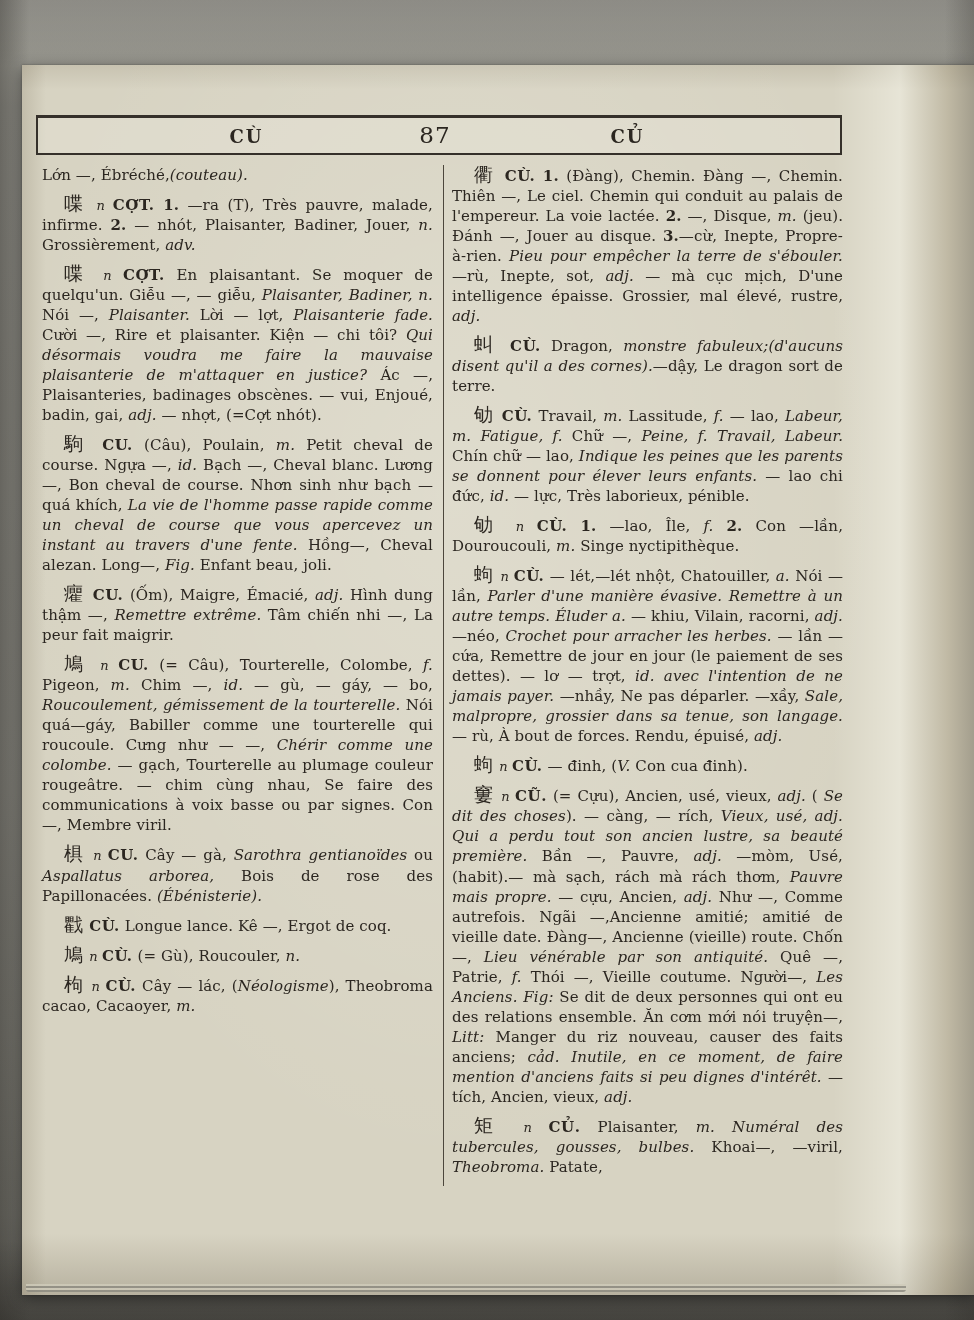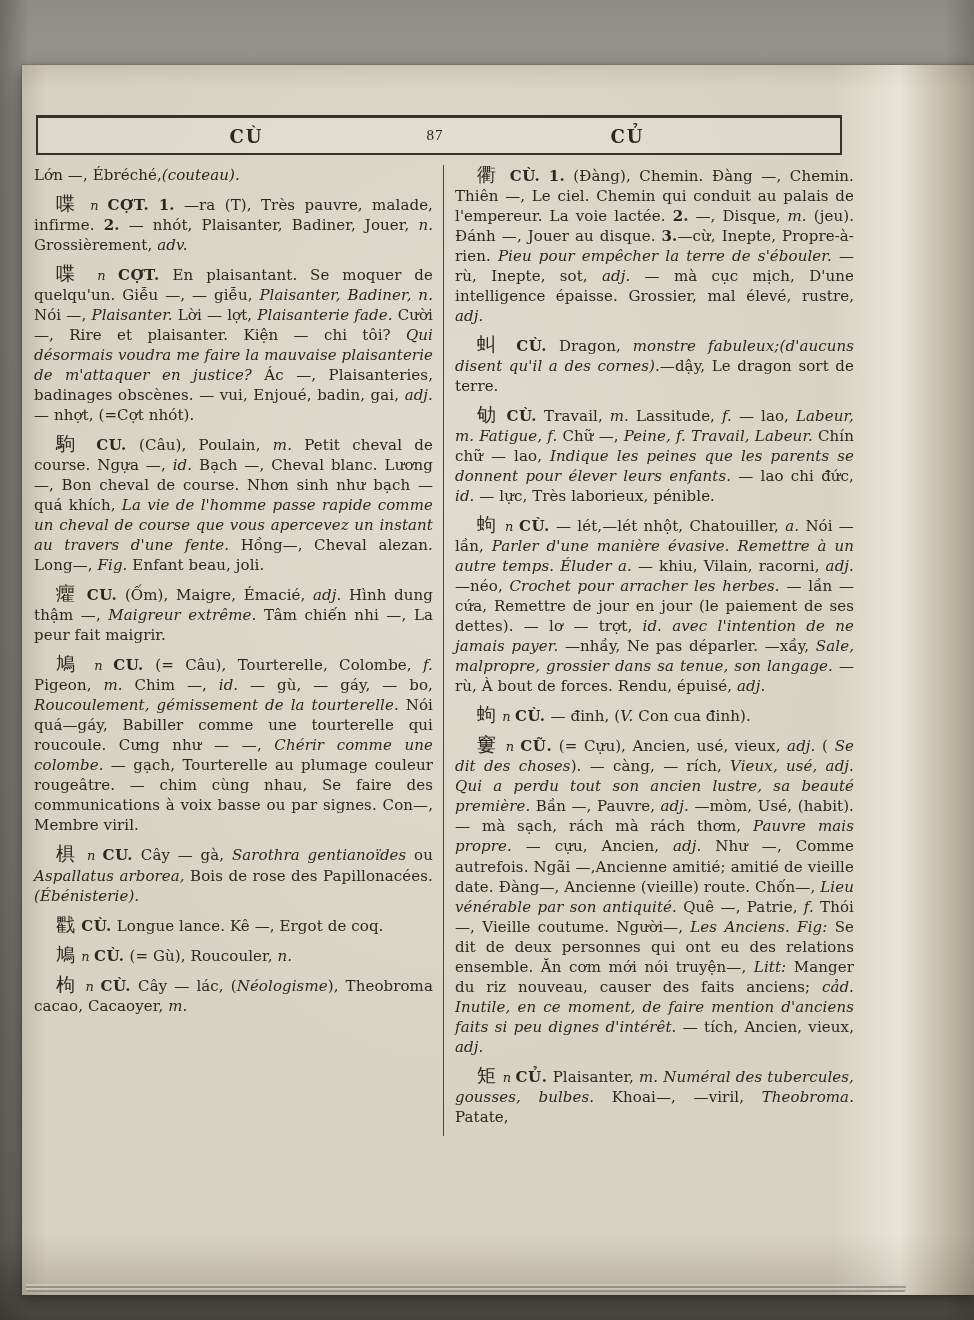--- a/index.html
+++ b/index.html
@@ -31,32 +31,32 @@
     background:rgba(235,232,220,.35);
   }
   .header-box .hword{
     position:absolute;top:50%;transform:translate(-50%,-50%);
     font-weight:bold;font-size:18px;letter-spacing:2px;
   }
   .hw-left{left:26%;}
   .hw-right{left:73.5%;}
   .hnum{
     position:absolute;left:49.5%;top:50%;transform:translate(-50%,-52%);
-    font-size:15px;letter-spacing:1px;font-family:Liberation Serif, serif;
+    font-size:23px;letter-spacing:1px;
   }
   .content{
     display:flex;margin-left:12px;width:822px;
   }
   .col{
     width:399px;font-size:15px;line-height:1.335;text-align:justify;
     letter-spacing:.1px;
   }
   .col-left{padding-right:10px;}
-  .col-right{padding-left:11px;border-left:1px solid #4c463c;}
-  p.entry{margin:0 0 9px 0;text-indent:22px;}
+  .col-right{border-left:1px solid #4c463c;}
+  p.entry{margin:0 0 9px 8px;text-indent:22px;}
   p.entry.cont{text-indent:0;margin-bottom:9px;}
   .han{font-size:19px;line-height:1;font-family:"DejaVu Serif",serif;}
   .nmark{font-style:italic;font-size:13px;}
   .head{font-weight:bold;letter-spacing:.6px;}
   .it{font-style:italic;}
   .bd{font-weight:bold;}
 </style>
 </head>
 <body>
 
@@ -67,31 +67,32 @@
     <span class="hword hw-left">CÙ</span>
     <span class="hnum">87</span>
     <span class="hword hw-right">CỦ</span>
   </div>
   <div class="content">
     <div class="col col-left">
         <p class="entry cont"><span>Lớn —, Ébréché,</span><span class="it ">(couteau).</span></p>
         <p class="entry"><span class="han">喋 </span><span class="nmark">n </span><span class="head">CỢT.</span><span> </span><span class="bd">1.</span><span> —ra (T), Très pauvre, malade, infirme. </span><span class="bd">2.</span><span> — nhót, Plaisanter, Badiner, Jouer, </span><span class="it ">n.</span><span> Grossièrement, </span><span class="it ">adv.</span></p>
         <p class="entry"><span class="han">喋 </span><span class="nmark">n </span><span class="head">CỢT.</span><span> En plaisantant. Se moquer de quelqu'un. Giễu —, — giễu, </span><span class="it ">Plaisanter, Badiner, n.</span><span> Nói —, </span><span class="it ">Plaisanter.</span><span> Lời — lợt, </span><span class="it ">Plaisanterie fade.</span><span> Cười —, Rire et plaisanter. Kiện — chi tôi? </span><span class="it ">Qui désormais voudra me faire la mauvaise plaisanterie de m'attaquer en justice?</span><span> Ác —, Plaisanteries, badinages obscènes. — vui, Enjoué, badin, gai, </span><span class="it ">adj.</span><span> — nhợt, (=Cợt nhót).</span></p>
         <p class="entry"><span class="han">駒 </span><span class="head">CU.</span><span> (Câu), Poulain, </span><span class="it ">m.</span><span> Petit cheval de course. Ngựa —, </span><span class="it ">id.</span><span> Bạch —, Cheval blanc. Lương —, Bon cheval de course. Nhơn sinh như bạch — quá khích, </span><span class="it ">La vie de l'homme passe rapide comme un cheval de course que vous apercevez un instant au travers d'une fente.</span><span> Hồng—, Cheval alezan. Long—, </span><span class="it ">Fig.</span><span> Enfant beau, joli.</span></p>
-        <p class="entry"><span class="han">癯 </span><span class="head">CU.</span><span> (Ốm), Maigre, Émacié, </span><span class="it ">adj.</span><span> Hình dung thậm —, </span><span class="it ">Maigreur extrême.</span><span> Tâm chiến nhi —, La peur fait maigrir.</span></p>
+        <p class="entry"><span class="han">癯 </span><span class="head">CU.</span><span> (Ốm), Maigre, Émacié, </span><span class="it ">adj.</span><span> Hình dung thậm —, </span><span class="it ">Remettre extrême.</span><span> Tâm chiến nhi —, La peur fait maigrir.</span></p>
         <p class="entry"><span class="han">鳩 </span><span class="nmark">n </span><span class="head">CU.</span><span> (= Câu), Tourterelle, Colombe, </span><span class="it ">f.</span><span> Pigeon, </span><span class="it ">m.</span><span> Chim —, </span><span class="it ">id.</span><span> — gù, — gáy, — bo, </span><span class="it ">Roucoulement, gémissement de la tourterelle.</span><span> Nói quá—gáy, Babiller comme une tourterelle qui roucoule. Cưng như — —, </span><span class="it ">Chérir comme une colombe.</span><span> — gạch, Tourterelle au plumage couleur rougeâtre. — chim cùng nhau, Se faire des communications à voix basse ou par signes. Con—, Membre viril.</span></p>
         <p class="entry"><span class="han">椇 </span><span class="nmark">n </span><span class="head">CU.</span><span> Cây — gà, </span><span class="it ">Sarothra gentianoïdes</span><span> ou </span><span class="it ">Aspallatus arborea,</span><span> Bois de rose des Papillonacées. </span><span class="it ">(Ébénisterie).</span></p>
         <p class="entry"><span class="han">戵 </span><span class="head">CÙ.</span><span> Longue lance. Kê —, Ergot de coq.</span></p>
         <p class="entry"><span class="han">鳩 </span><span class="nmark">n </span><span class="head">CÙ.</span><span> (= Gù), Roucouler, </span><span class="it ">n.</span></p>
         <p class="entry"><span class="han">枸 </span><span class="nmark">n </span><span class="head">CÙ.</span><span> Cây — lác, (</span><span class="it ">Néologisme</span><span>), Theobroma cacao, Cacaoyer, </span><span class="it ">m.</span></p>
       </div>
     <div class="col col-right">
         <p class="entry"><span class="han">衢 </span><span class="head">CÙ.</span><span> </span><span class="bd">1.</span><span> (Đàng), Chemin. Đàng —, Chemin. Thiên —, Le ciel. Chemin qui conduit au palais de l'empereur. La voie lactée. </span><span class="bd">2.</span><span> —, Disque, </span><span class="it ">m.</span><span> (jeu). Đánh —, Jouer au disque. </span><span class="bd">3.</span><span>—cừ, Inepte, Propre-à-rien. </span><span class="it ">Pieu pour empêcher la terre de s'ébouler.</span><span> —rù, Inepte, sot, </span><span class="it ">adj.</span><span> — mà cục mịch, D'une intelligence épaisse. Grossier, mal élevé, rustre, </span><span class="it ">adj.</span></p>
         <p class="entry"><span class="han">虯 </span><span class="head">CÙ.</span><span> Dragon, </span><span class="it ">monstre fabuleux;(d'aucuns disent qu'il a des cornes).</span><span>—dậy, Le dragon sort de terre.</span></p>
         <p class="entry"><span class="han">劬 </span><span class="head">CÙ.</span><span> Travail, </span><span class="it ">m.</span><span> Lassitude, </span><span class="it ">f.</span><span> — lao, </span><span class="it ">Labeur, m. Fatigue, f.</span><span> Chữ —, </span><span class="it ">Peine, f. Travail, Labeur.</span><span> Chín chữ — lao, </span><span class="it ">Indique les peines que les parents se donnent pour élever leurs enfants.</span><span> — lao chi đức, </span><span class="it ">id.</span><span> — lực, Très laborieux, pénible.</span></p>
+        <p class="entry"><span class="han">劬 </span><span class="nmark">n </span><span class="head">CÙ.</span><span> </span><span class="bd">1.</span><span> —lao, Île, </span><span class="it ">f.</span><span> </span><span class="bd">2.</span><span> Con —lần, Douroucouli, </span><span class="it ">m.</span><span> Singe nyctipithèque.</span></p>
         <p class="entry"><span class="han">蚼 </span><span class="nmark">n </span><span class="head">CÙ.</span><span> — lét,—lét nhột, Chatouiller, </span><span class="it ">a.</span><span> Nói — lần, </span><span class="it ">Parler d'une manière évasive. Remettre à un autre temps. Éluder a.</span><span> — khiu, Vilain, racorni, </span><span class="it ">adj.</span><span> —néo, </span><span class="it ">Crochet pour arracher les herbes.</span><span> — lần — cứa, Remettre de jour en jour (le paiement de ses dettes). — lơ — trợt, </span><span class="it ">id. avec l'intention de ne jamais payer.</span><span> —nhầy, Ne pas déparler. —xầy, </span><span class="it ">Sale, malpropre, grossier dans sa tenue, son langage.</span><span> — rù, À bout de forces. Rendu, épuisé, </span><span class="it ">adj.</span></p>
         <p class="entry"><span class="han">蚼 </span><span class="nmark">n </span><span class="head">CÙ.</span><span> — đinh, (</span><span class="it ">V.</span><span> Con cua đinh).</span></p>
         <p class="entry"><span class="han">窶 </span><span class="nmark">n </span><span class="head">CŨ.</span><span> (= Cựu), Ancien, usé, vieux, </span><span class="it ">adj.</span><span> ( </span><span class="it ">Se dit des choses</span><span>). — càng, — rích, </span><span class="it ">Vieux, usé, adj. Qui a perdu tout son ancien lustre, sa beauté première.</span><span> Bần —, Pauvre, </span><span class="it ">adj.</span><span> —mòm, Usé, (habit).— mà sạch, rách mà rách thơm, </span><span class="it ">Pauvre mais propre.</span><span> — cựu, Ancien, </span><span class="it ">adj.</span><span> Như —, Comme autrefois. Ngãi —,Ancienne amitié; amitié de vieille date. Đàng—, Ancienne (vieille) route. Chốn—, </span><span class="it ">Lieu vénérable par son antiquité.</span><span> Quê —, Patrie, </span><span class="it ">f.</span><span> Thói —, Vieille coutume. Người—, </span><span class="it ">Les Anciens. Fig:</span><span> Se dit de deux personnes qui ont eu des relations ensemble. Ăn cơm mới nói truyện—, </span><span class="it ">Litt:</span><span> Manger du riz nouveau, causer des faits anciens; </span><span class="it ">cảd. Inutile, en ce moment, de faire mention d'anciens faits si peu dignes d'intérêt.</span><span> — tích, Ancien, vieux, </span><span class="it ">adj.</span></p>
         <p class="entry"><span class="han">矩 </span><span class="nmark">n </span><span class="head">CỦ.</span><span> Plaisanter, </span><span class="it ">m.</span><span> </span><span class="it ">Numéral des tubercules, gousses, bulbes.</span><span> Khoai—, —viril, </span><span class="it ">Theobroma.</span><span> Patate,</span></p>
       </div>
   </div>
 </div>
 
 <div class="page-edges"></div>
 

